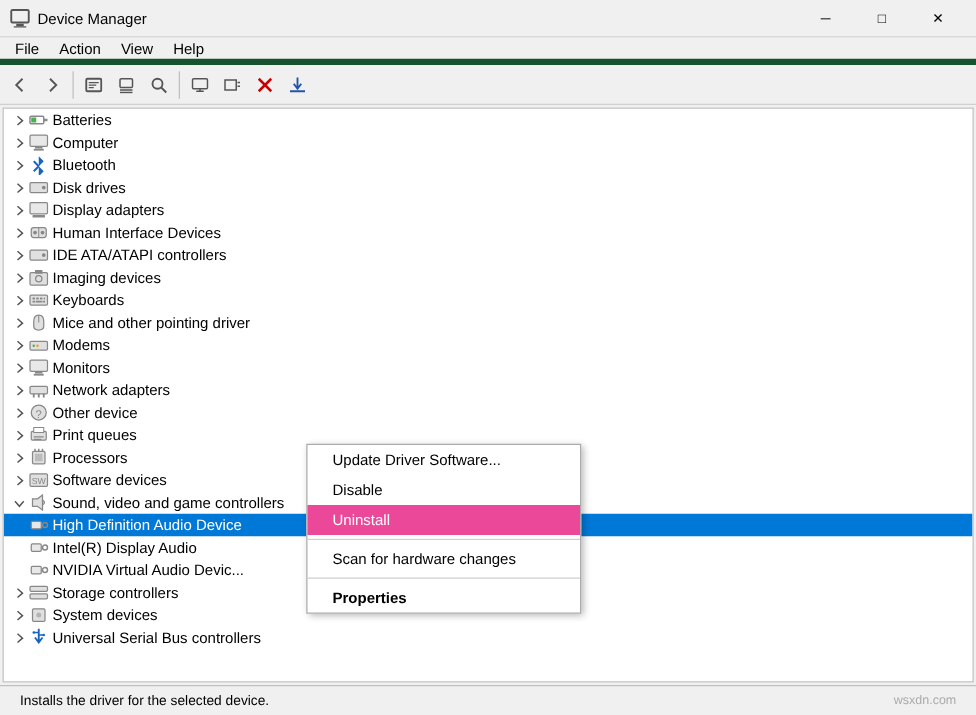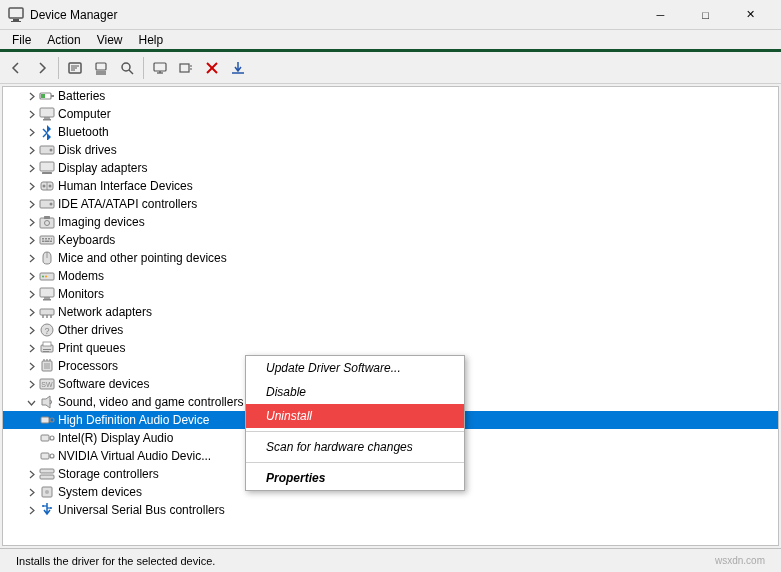--- a/index.html
+++ b/index.html
@@ -42,21 +42,21 @@
       display: flex; align-items: center; justify-content: center;
     }
 
     
     .menu-bar {
       background: #f0f0f0;
       height: 22px;
       display: flex;
       align-items: center;
       padding: 0 4px;
-      border-bottom: 3px solid #14532d;
+      border-bottom: 5px solid #14532d;
     }
     .menu-item {
       padding: 2px 8px;
       font-size: 12px;
       cursor: pointer;
     }
 
     
     .toolbar {
       background: #f0f0f0;
@@ -95,21 +95,21 @@
       overflow-y: auto;
       overflow-x: hidden;
       margin: 2px;
       position: relative;
     }
 
     .tree-item {
       display: flex;
       align-items: center;
       height: 18px;
-      padding-left: 20px;
+      padding-left: 4px;
       cursor: pointer;
       white-space: nowrap;
     }
     .tree-item.selected { background: #0078d7; color: white; }
     .tree-item.selected .item-text { color: white; }
 
     .expand-arrow {
       width: 16px; height: 16px;
       display: flex; align-items: center; justify-content: center;
       font-size: 9px;
@@ -135,30 +135,29 @@
     
     .context-menu {
       position: absolute;
       background: white;
       border: 1px solid #aaa;
       box-shadow: 2px 2px 6px rgba(0,0,0,0.3);
       min-width: 220px;
       z-index: 100;
       left: 245px;
       top: 355px;
-      font-style: italic;
     }
     .context-menu-item {
       padding: 5px 20px;
       font-size: 12px;
       cursor: pointer;
       color: #000;
     }
     .context-menu-item.highlighted {
-      background: #ef4444;
+      background: #ec4899;
       color: white;
     }
     .context-menu-separator {
       height: 1px;
       background: #d0d0d0;
       margin: 3px 0;
     }
     .context-menu-item.bold {
       font-weight: bold;
     }
@@ -414,21 +413,21 @@
           <svg width="9" height="9" viewBox="0 0 9 9">
             <path d="M3 1l4 3.5L3 8" stroke="#555" stroke-width="1.2" fill="none"></path>
           </svg>
         </span>
         <span class="item-icon">
           <svg width="16" height="16" viewBox="0 0 16 16">
             <path d="M8 2 C5 2 4 4 4 7L4 11 C4 13 5.5 14 8 14 C10.5 14 12 13 12 11L12 7 C12 4 11 2 8 2z" fill="#e0e0e0" stroke="#888" stroke-width="1"></path>
             <line x1="8" y1="2" x2="8" y2="8" stroke="#888" stroke-width="0.8"></line>
           </svg>
         </span>
-        <span class="item-text">Mice and other pointing devices</span>
+        <span class="item-text">Mice and other pointing driver</span>
       </div>
       <div class="tree-item">
         <span class="expand-arrow">
           <svg width="9" height="9" viewBox="0 0 9 9">
             <path d="M3 1l4 3.5L3 8" stroke="#555" stroke-width="1.2" fill="none"></path>
           </svg>
         </span>
         <span class="item-icon">
           <svg width="16" height="16" viewBox="0 0 16 16">
             <rect x="1" y="5" width="14" height="7" rx="1" fill="#e0e0e0" stroke="#888" stroke-width="1"></rect>
@@ -474,21 +473,21 @@
           <svg width="9" height="9" viewBox="0 0 9 9">
             <path d="M3 1l4 3.5L3 8" stroke="#555" stroke-width="1.2" fill="none"></path>
           </svg>
         </span>
         <span class="item-icon">
           <svg width="16" height="16" viewBox="0 0 16 16">
             <circle cx="8" cy="8" r="6" fill="#e0e0e0" stroke="#888" stroke-width="1"></circle>
             <text x="8" y="12" text-anchor="middle" font-size="9" fill="#888">?</text>
           </svg>
         </span>
-        <span class="item-text">Other drives</span>
+        <span class="item-text">Other device</span>
       </div>
       <div class="tree-item">
         <span class="expand-arrow">
           <svg width="9" height="9" viewBox="0 0 9 9">
             <path d="M3 1l4 3.5L3 8" stroke="#555" stroke-width="1.2" fill="none"></path>
           </svg>
         </span>
         <span class="item-icon">
           <svg width="16" height="16" viewBox="0 0 16 16">
             <rect x="2" y="5" width="12" height="7" rx="1" fill="#e0e0e0" stroke="#888" stroke-width="1"></rect>

